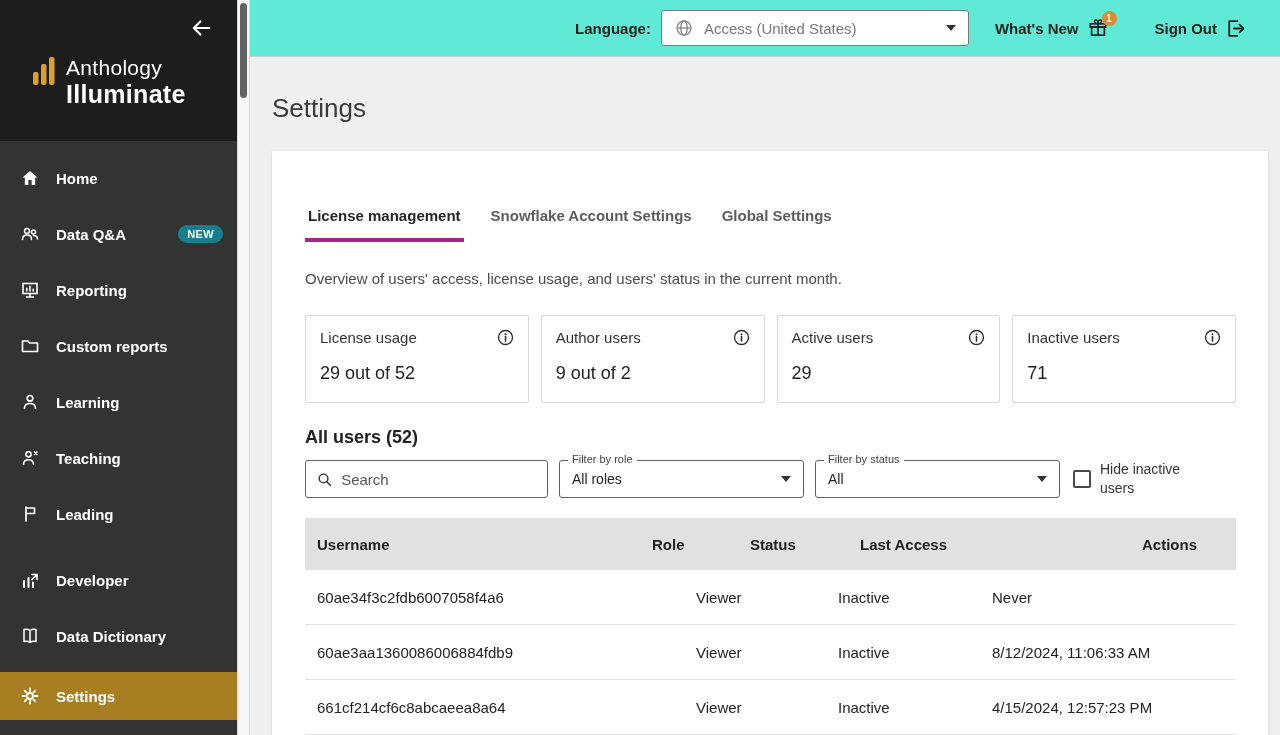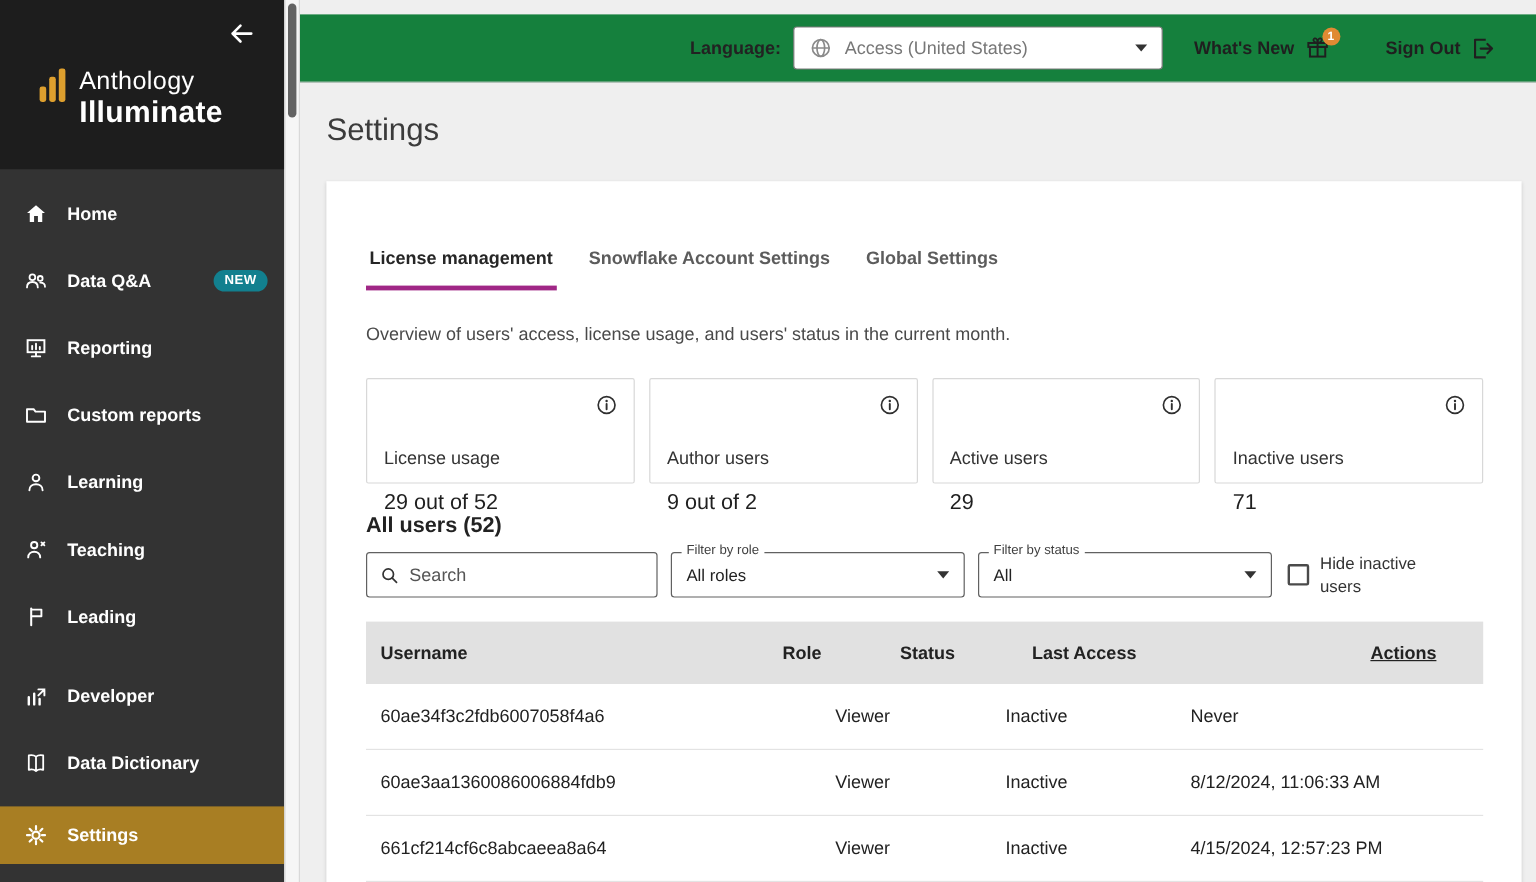--- a/index.html
+++ b/index.html
@@ -18,21 +18,21 @@
   .nav-item .nicon { width:22px; display:flex; justify-content:center; flex-shrink:0; }
   .nav-item.gap-top { margin-top:10px;text-align:right; }
   .nav-item.active { background:#a87e23; height:48px; margin-top:8px; }
   .new-badge { margin-left:auto; background:#12808f; color:#fff; font-size:11px; font-weight:700; padding:3px 9px; border-radius:11px; letter-spacing:.4px; }
 
   
   .vscroll { position:absolute; left:237px; top:0; width:13px; height:735px; background:#f6f6f6; border-left:1px solid #d9d9d9; border-right:1px solid #d9d9d9; z-index:4; }
   .vthumb { position:absolute; left:2px; top:3px; width:7px; height:95px; background:#636363; border-radius:4px; }
 
   
-  .topbar { position:absolute; left:250px; top:12px; right:0; height:57px; background:#15803d; border-bottom:1px solid #cfcfcf; display:flex; align-items:center; justify-content:flex-end; padding-right:34px; z-index:2; }
+  .topbar { position:absolute; left:250px; top:0; right:0; height:57px; background:#5eead4; border-bottom:1px solid #cfcfcf; display:flex; align-items:center; justify-content:flex-end; padding-right:34px; z-index:2; }
   .lang-label { font-size:15px; font-weight:700; color:#222; margin-right:10px; }
   .lang-select { width:308px; height:36px; border:1px solid #7b7b7b; border-radius:3px; display:flex; align-items:center; padding:0 12px; gap:10px; cursor:pointer; background:#fff; }
   .lang-select .lang-value { font-size:15px; color:#777; }
   .caret { margin-left:auto; width:0; height:0; border-left:5px solid transparent; border-right:5px solid transparent; border-top:6px solid #333; }
   .whats-new { margin-left:26px; display:flex; align-items:center; gap:8px; font-size:15px; font-weight:700; color:#1f1f1f; cursor:pointer; }
   .gift-wrap { position:relative; width:22px; height:22px; }
   .count-badge { position:absolute; top:-6px; right:-8px; min-width:15px; height:15px; border-radius:50%; background:#e08a33; color:#fff; font-size:10px; font-weight:700; display:flex; align-items:center; justify-content:center; }
   .sign-out { margin-left:46px; display:flex; align-items:center; gap:8px; font-size:15px; font-weight:700; color:#1f1f1f; cursor:pointer; }
 
   
@@ -42,41 +42,41 @@
 
   .tabs { display:flex; gap:24px; }
   .tab { font-size:15px; font-weight:700; color:#5c5c5c; padding:0 3px 14px; cursor:pointer; }
   .tab.active { color:#262626; border-bottom:4px solid #a02786; }
 
   .overview { margin-top:28px; font-size:15px; color:#4a4a4a; }
 
   .stats { display:flex; gap:12px; margin-top:28px; }
   .stat { flex:1; height:88px; border:1px solid #d8d8d8; border-radius:2px; background:#fff; padding:13px 14px; }
   .stat-top { display:flex; justify-content:space-between; align-items:flex-start; }
-  .stat-label { font-size:15px; color:#333;margin-top:45px; }
+  .stat-label { font-size:15px; color:#333; }
   .stat-value { margin-top:17px; font-size:18px; color:#1f1f1f; }
 
   .all-users { margin-top:24px; font-size:18px; font-weight:700; color:#222; }
 
   .filter-row { margin-top:12px; display:flex; align-items:flex-start; }
   .search-box { width:243px; height:38px; border:1px solid #616161; border-radius:3px; display:flex; align-items:center; padding:0 11px; gap:9px; background:#fff; }
   .search-box input { border:none; outline:none; font-size:15px; color:#333; width:100%; font-family:"Liberation Sans", sans-serif; }
   .search-box input::placeholder { color:#555; }
   .select-box { position:relative; width:245px; height:38px; border:1px solid #616161; border-radius:3px; margin-left:11px; display:flex; align-items:center; padding:0 12px; font-size:14px; color:#222; cursor:pointer; background:#fff; }
   .floating-label { position:absolute; top:-8px; left:8px; font-size:11px; color:#3f3f3f; background:#fff; padding:0 4px; }
   .checkbox-wrap { margin-left:13px; height:38px; display:flex; align-items:center; gap:9px; }
   .checkbox { width:18px; height:18px; border:2px solid #4a4a4a; border-radius:2px; background:#fff; cursor:pointer; flex-shrink:0; }
   .checkbox-label { font-size:14px; color:#333; line-height:1.35; width:92px; }
 
   .table { margin-top:20px; }
   .trow { display:grid; grid-template-columns:347px 98px 110px 282px 1fr; align-items:center; }
   .thead { background:#e1e1e1; height:52px; font-weight:700; font-size:15px; color:#222; }
   .tbody-row { height:55px; border-bottom:1px solid #e3e3e3; font-size:15px; color:#222; background:#fff;gap:44px; }
   .tcell.first { padding-left:12px; }
-  .tcell.actions { text-align:center; padding-right:44px;text-decoration:underline; }
+  .tcell.actions { text-align:center; padding-right:44px; }
   .pencil-btn { background:none; border:none; cursor:pointer; padding-right:36px; }
 </style>
 </head>
 <body>
 
 <aside class="sidebar">
   <div class="sidebar-header">
     <button class="back-btn">
       <svg width="24" height="24" viewBox="0 0 20 20">
           <path d="M17 10 H4 M9.5 4.5 L4 10 L9.5 15.5" fill="none" stroke="#fff" stroke-width="1.8" stroke-linecap="round" stroke-linejoin="round"></path>

